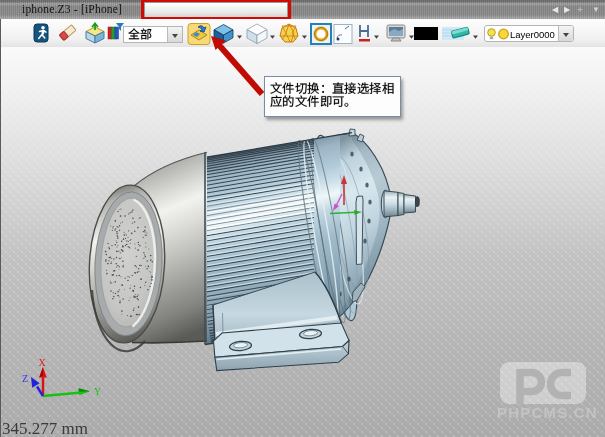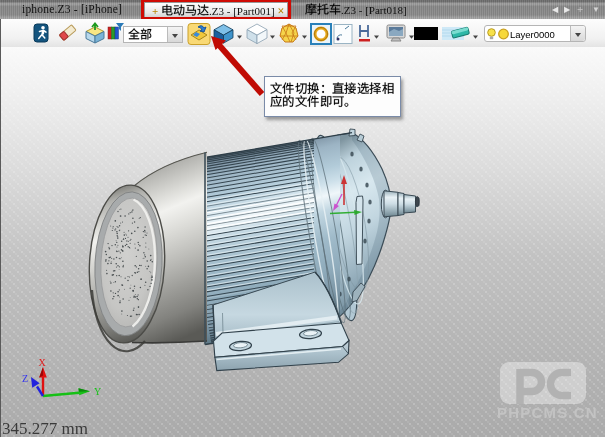--- a/index.html
+++ b/index.html
@@ -116,36 +116,20 @@
         </symbol>
         <symbol id="gff1a" viewBox="0 0 1000 1000">
           <path transform="translate(0,880) scale(1,-1)" d="M250 486C290 486 326 515 326 560C326 606 290 636 250 636C210 636 174 606 174 560C174 515 210 486 250 486ZM250 -4C290 -4 326 26 326 71C326 117 290 146 250 146C210 146 174 117 174 71C174 26 210 -4 250 -4Z"></path>
         </symbol>
       </defs>
     </svg>
 <div id="tabbar">
       <div class="stripes"></div>
  <span class="tabtxt" style="left:22px;font-size:11.5px;letter-spacing:0.2px">iphone.Z3 - [iPhone]</span>
  <div id="activetab"></div>
- <span class="tabtxt" style="left:152px;top:4px"><span class="gold">+</span> <svg class="cj" style="width:12px;height:12px;vertical-align:-0.09em;fill:#000">
-          <use href="#g7535"></use>
-        </svg><svg class="cj" style="width:12px;height:12px;vertical-align:-0.09em;fill:#000">
-          <use href="#g52a8"></use>
-        </svg><svg class="cj" style="width:12px;height:12px;vertical-align:-0.09em;fill:#000">
-          <use href="#g9a6c"></use>
-        </svg><svg class="cj" style="width:12px;height:12px;vertical-align:-0.09em;fill:#000">
-          <use href="#g8fbe"></use>
-        </svg>.Z3 - [Part001] <span class="gold" style="font-size:12px">×</span></span>
- <span class="tabtxt" style="left:305px"><svg class="cj" style="width:12px;height:12px;vertical-align:-0.09em;fill:#000">
-          <use href="#g6469"></use>
-        </svg><svg class="cj" style="width:12px;height:12px;vertical-align:-0.09em;fill:#000">
-          <use href="#g6258"></use>
-        </svg><svg class="cj" style="width:12px;height:12px;vertical-align:-0.09em;fill:#000">
-          <use href="#g8f66"></use>
-        </svg>.Z3 - [Part018]</span>
  <span style="position:absolute;left:552px;top:5px;font-size:8px;color:#e8e8e8">◀</span>
  <span style="position:absolute;left:564px;top:5px;font-size:8px;color:#e8e8e8">▶</span>
  <span style="position:absolute;left:577px;top:3px;font-size:11px;color:#c4c4c4;font-weight:bold">+</span>
  <span style="position:absolute;left:592px;top:5px;font-size:8px;color:#d4d4d4">▼</span>
  <div id="redbox"></div>
 </div>
     <div id="toolbar">
       <svg style="position:absolute;left:0;top:0" width="605" height="28" viewBox="0 0 605 28">
         <rect x="33" y="5" width="14" height="18" rx="3" fill="#14547e" stroke="#0a3a5a"></rect>
         <circle cx="42" cy="8.8" r="1.8" fill="#fff"></circle>
@@ -210,21 +194,21 @@
         <path d="M408 16.5 h5 l-2.5 3.2 z" fill="#444"></path>
         <rect x="413" y="8" width="24" height="13" fill="#000"></rect>
         <rect x="441" y="8" width="22" height="13" fill="#cfe9f7"></rect>
         <path d="M441 11 h22 M441 14 h22 M441 17 h22" stroke="#a8d4ea" stroke-width="0.7"></path>
         <g transform="rotate(-15 460 14)">
           <rect x="451" y="10" width="17" height="7" rx="1.5" fill="#2eb8a8" stroke="#157a6e"></rect>
           <rect x="451" y="10" width="17" height="3.2" rx="1.5" fill="#7adcd0"></rect>
         </g>
         <path d="M472 16.5 h5 l-2.5 3.2 z" fill="#444"></path>
       </svg>
-      <div class="combo" style="left:483px;top:6px;width:102px;border-radius:3px;">
+      <div class="combo" style="left:483px;top:6px;width:90px;border-radius:3px;">
         <svg style="position:absolute;left:1px;top:1px" width="28" height="15" viewBox="0 0 28 15">
           <circle cx="5.5" cy="5.5" r="3.8" fill="#f7e14a" stroke="#b89a20"></circle>
           <rect x="3.8" y="9.6" width="3.4" height="2.6" fill="#aaa"></rect>
           <circle cx="17.5" cy="7" r="4.8" fill="#f7d83a" stroke="#caa020" stroke-width="1.3"></circle>
         </svg>
         <span style="position:absolute;left:25px;top:3px;font-size:9.5px;font-family:Liberation Sans,sans-serif">Layer0000</span>
         <div class="combobtn" style="border-radius:0 3px 3px 0"></div>
       </div>
     </div>
     <div id="canvas">

